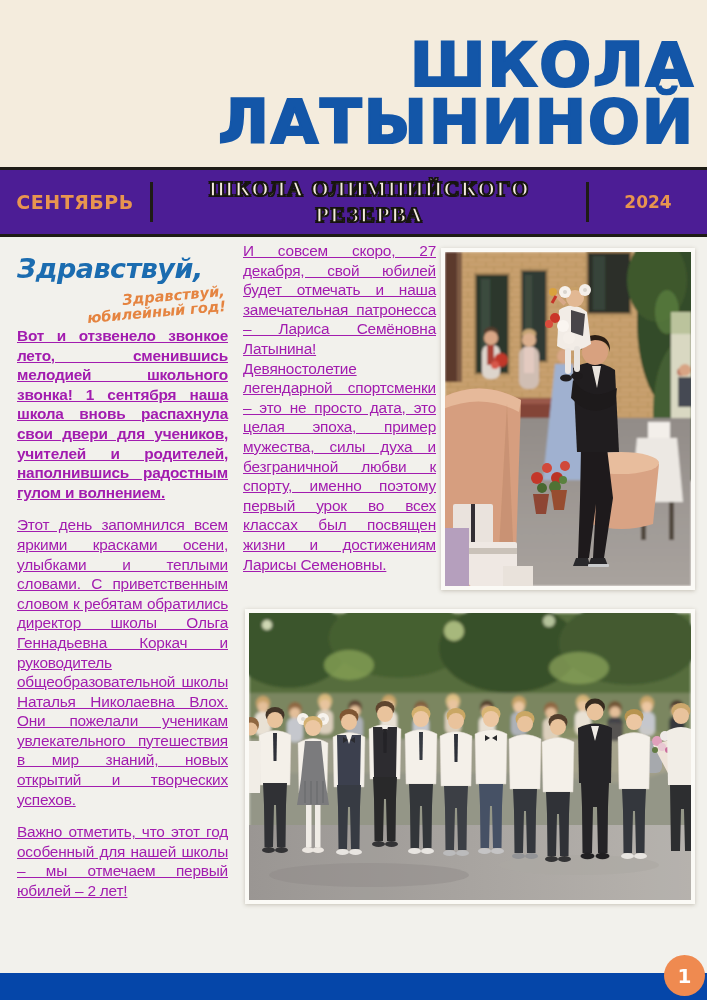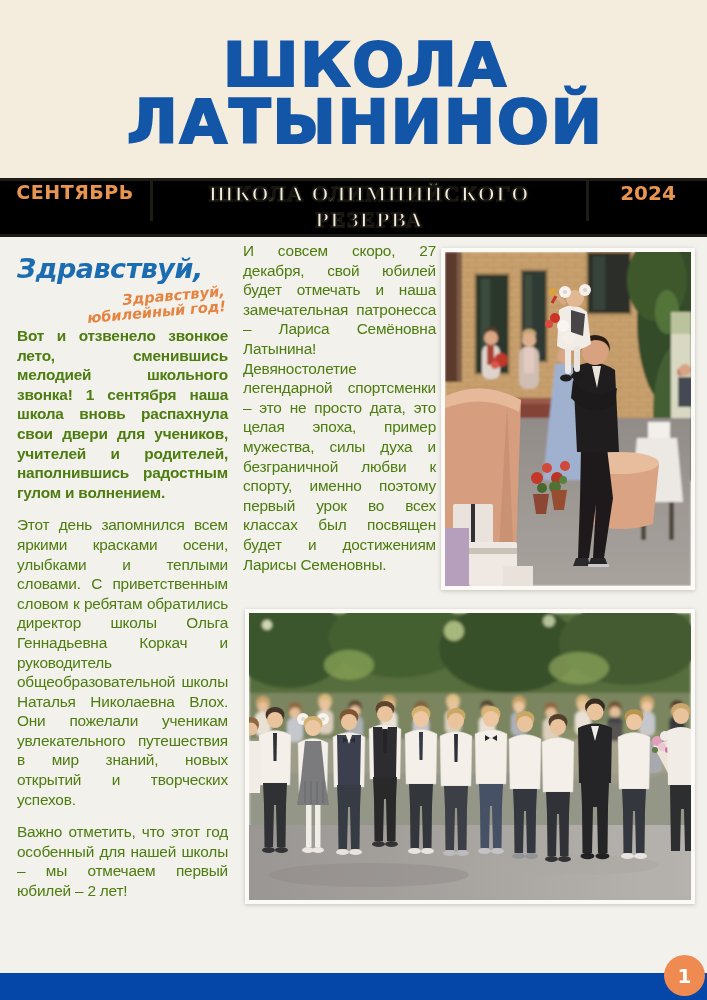--- a/index.html
+++ b/index.html
@@ -2,44 +2,44 @@
 <html><head>
 <meta charset="utf-8">
 <style>
   html,body{margin:0;padding:0;}
   body{width:707px;height:1000px;position:relative;overflow:hidden;background:#f2f1ec;
        font-family:"Liberation Sans",sans-serif;}
   .page{position:absolute;inset:0;}
 
   
   .header{position:absolute;top:0;left:0;right:0;height:237px;background:#f4ecdd;}
-  .masthead{position:absolute;top:36px;left:0;right:4px;text-align:center;
+  .masthead{position:absolute;top:36px;left:0;right:12px;text-align:right;
     color:#1356a8;font-family:"DejaVu Sans",sans-serif;font-weight:bold;
     font-size:61px;line-height:57px;letter-spacing:2px;padding-left:28px;-webkit-text-stroke:2.2px #1356a8;}
-  .header-bar{position:absolute;left:0;right:0;bottom:0;height:59px;
+  .header-bar{position:absolute;left:0;right:0;bottom:0;height:70px;
     border-top:3px solid #1e1c16;border-bottom:3px solid #1e1c16;
-    display:flex;align-items:flex-start;background:#000000;box-sizing:border-box;}
+    display:flex;align-items:center;background:#4c1d95;box-sizing:border-box;}
   .bar-month{width:150px;text-align:center;color:#e8954f;font-weight:bold;font-size:19px;
     letter-spacing:.5px;font-family:"DejaVu Sans",sans-serif;}
   .bar-divider{width:3px;height:40px;background:#1e1c16;}
   .bar-center{flex:1;text-align:center;font-family:Liberation Serif, serif;font-weight:bold;
     font-size:22px;letter-spacing:1.5px;color:#f4ecdd;-webkit-text-stroke:1.4px #17150f;
     text-shadow:1px 1px 0 #17150f,-1px -1px 0 #17150f,1px -1px 0 #17150f,-1px 1px 0 #17150f;}
-  .bar-year{width:118px;text-align:center;color:#e8954f;font-weight:bold;font-size:20px;
+  .bar-year{width:118px;text-align:center;color:#e8954f;font-weight:bold;font-size:17px;
     font-family:"DejaVu Sans",sans-serif;}
 
   
   .left-col{position:absolute;left:17px;top:240px;width:211px;margin-top:16px;}
   .greet-heading{color:#1b6cb0;font-style:italic;font-weight:bold;font-size:27px;
     line-height:25px;letter-spacing:-.5px;font-family:"DejaVu Sans",sans-serif;}
   .greet-sub{color:#e58440;font-style:italic;font-weight:bold;font-size:14.5px;line-height:15px;
     text-align:right;transform:rotate(-5deg);transform-origin:right top;margin:3px 4px 0 0;
     font-family:"DejaVu Sans",sans-serif;}
-  .body-par{font-size:15.4px;line-height:19.6px;color:#4d7c0f;text-align:justify;
-    margin:0 0 13px 0;letter-spacing:-.2px;}
+  .body-par{font-size:15.4px;line-height:19.6px;color:#a21caf;text-align:justify;
+    margin:0 0 13px 0;letter-spacing:-.2px;text-decoration:underline;}
   .bold-par{font-weight:bold;}
   .left-col .first-par{margin-top:12px;}
   .mid-col{position:absolute;left:243px;top:241px;width:193px;}
   .mid-col .body-par{margin:0;}
 
   
   .photo{position:absolute;background:#fff;border:4px solid #fbfaf6;box-sizing:border-box;
     box-shadow:0 1px 4px rgba(70,55,30,.25);}
   .photo-top{left:441px;top:248px;width:254px;height:342px;}
   .photo-bottom{left:245px;top:609px;width:450px;height:295px;}
@@ -78,21 +78,21 @@
       <div>Здравствуй,</div>
       <div>юбилейный год!</div>
     </div>
     <p class="body-par bold-par first-par">Вот и отзвенело звонкое лето, сменившись мелодией школьного звонка! 1 сентября наша школа вновь распахнула свои двери для учеников, учителей и родителей, наполнившись радостным гулом и волнением.</p>
     <p class="body-par">Этот день запомнился всем яркими красками осени, улыбками и теплыми словами. С приветственным словом к ребятам обратились директор школы Ольга Геннадьевна Коркач и руководитель общеобразовательной школы Наталья Николаевна Влох. Они пожелали ученикам увлекательного путешествия в мир знаний, новых открытий и творческих успехов.</p>
     <p class="body-par">Важно отметить, что этот год особенный для нашей школы – мы отмечаем первый юбилей – 2 лет!</p>
   </div>
 
   <div class="mid-col">
     <p class="body-par">И совсем скоро, 27 декабря, свой юбилей будет отмечать и наша замечательная патронесса – Лариса Семёновна Латынина!</p>
-    <p class="body-par">Девяностолетие легендарной спортсменки – это не просто дата, это целая эпоха, пример мужества, силы духа и безграничной любви к спорту, именно поэтому первый урок во всех классах был посвящен будет и достижениям Ларисы Семеновны.</p>
+    <p class="body-par">Девяностолетие легендарной спортсменки – это не просто дата, это целая эпоха, пример мужества, силы духа и безграничной любви к спорту, именно поэтому первый урок во всех классах был посвящен жизни и достижениям Ларисы Семеновны.</p>
   </div>
 
   <div class="photo photo-top">
     <svg viewBox="0 0 246 334" preserveAspectRatio="none">
       <defs>
         <filter id="tblur">
             <feGaussianBlur stdDeviation="1.1"></feGaussianBlur>
           </filter>
         <filter id="tblur2">
             <feGaussianBlur stdDeviation="0.6"></feGaussianBlur>

